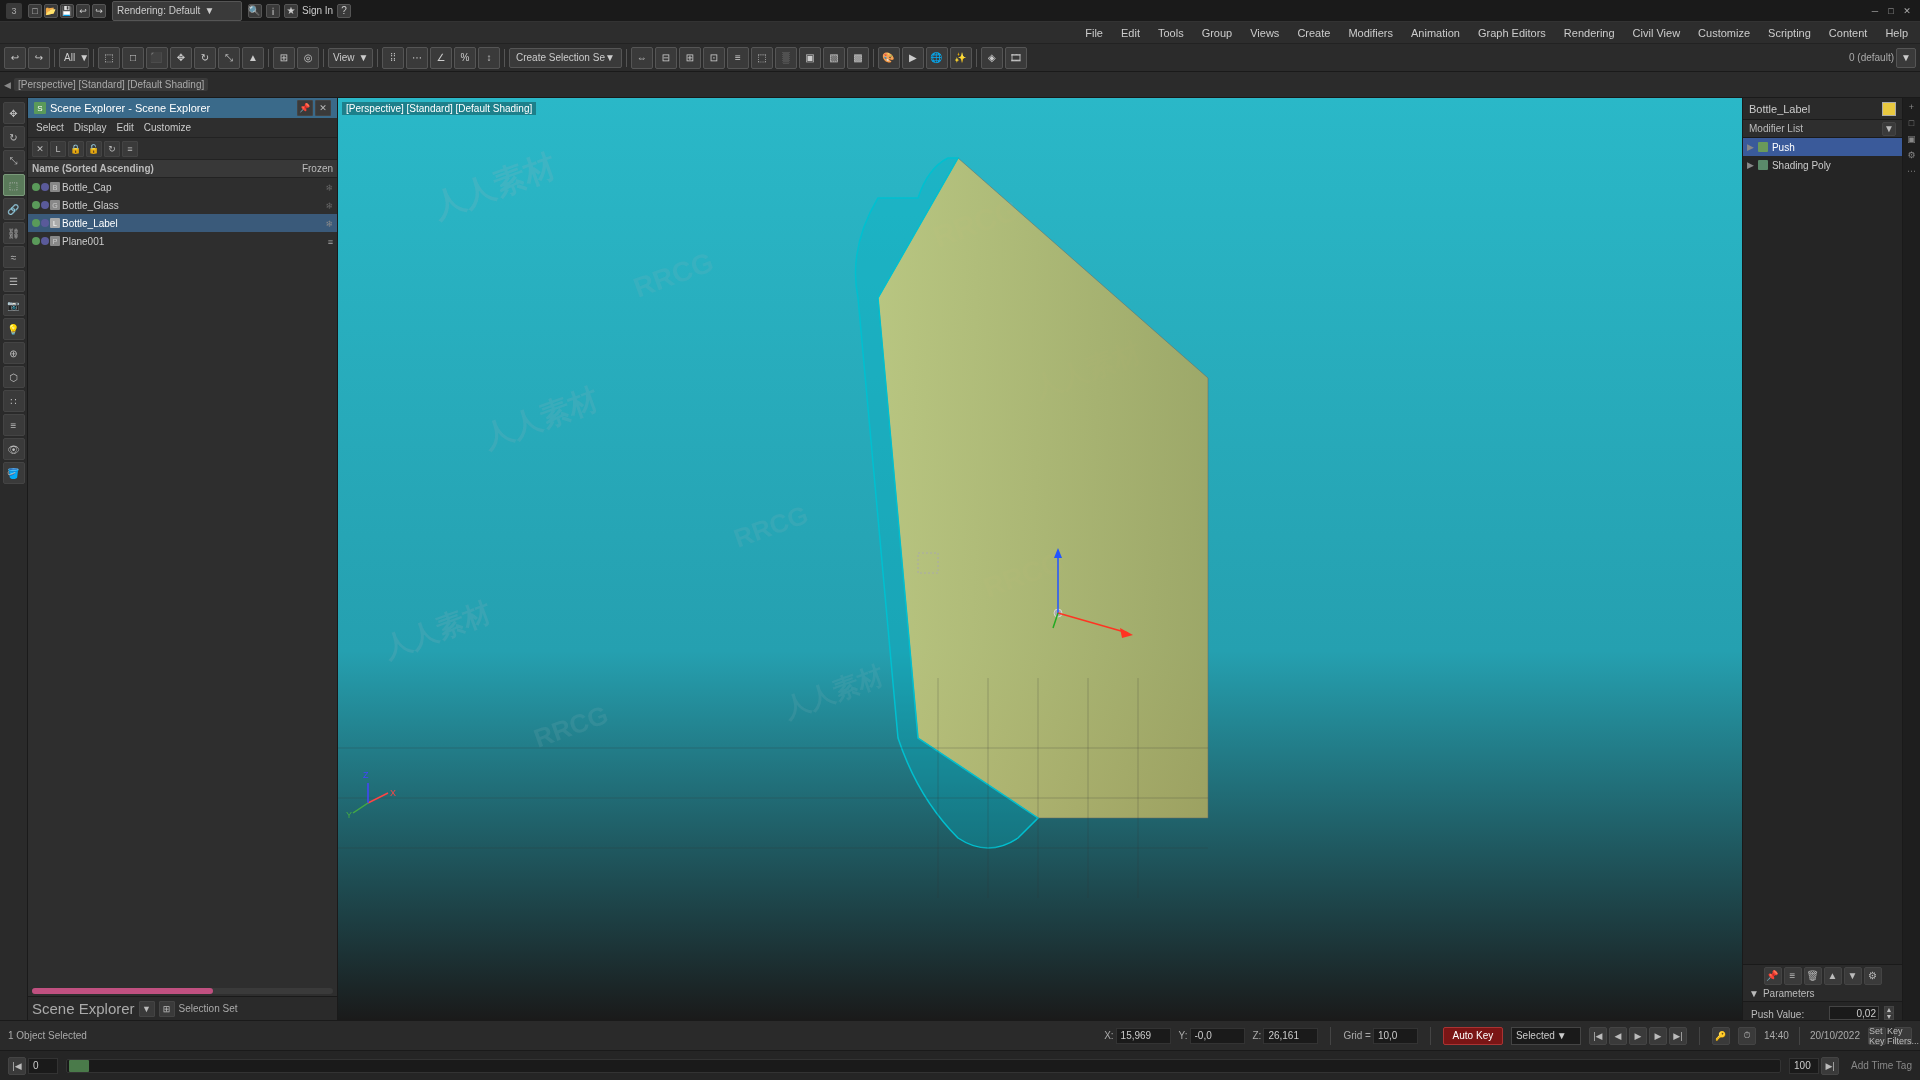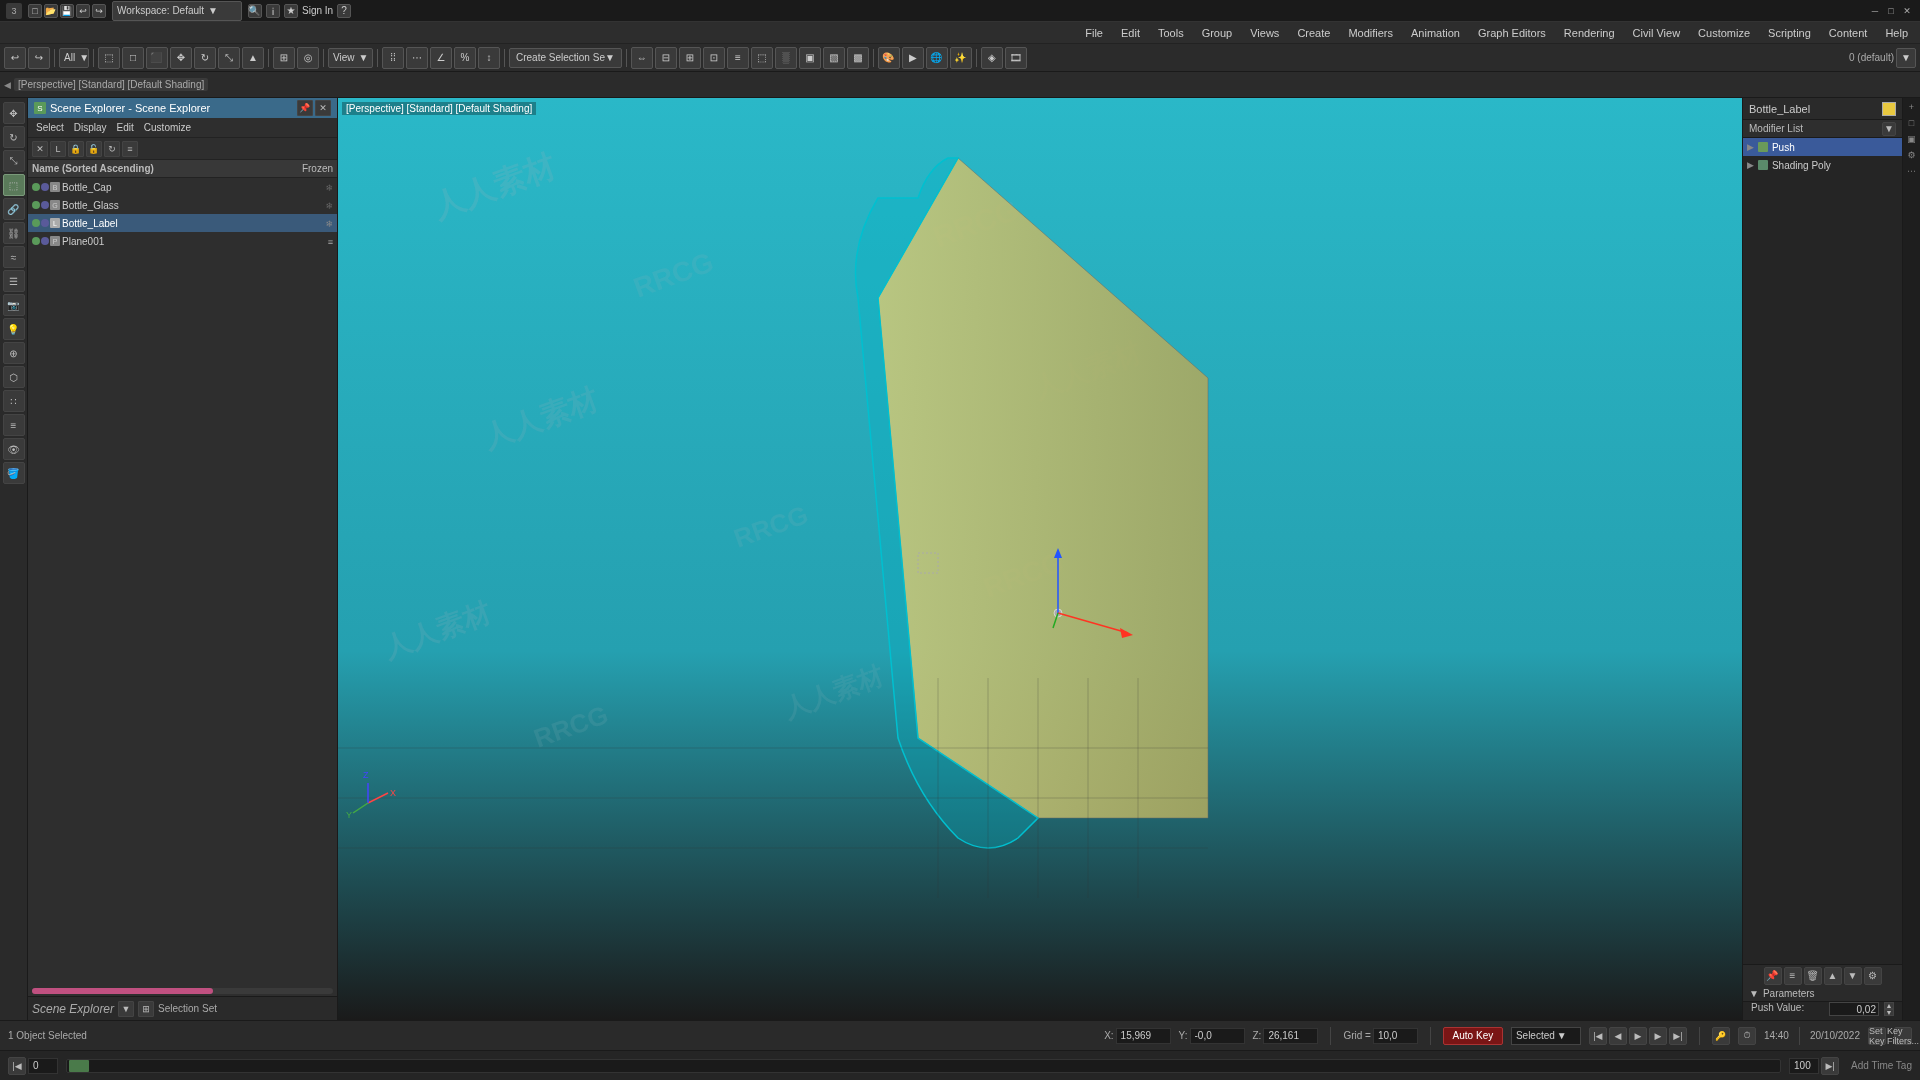--- a/index.html
+++ b/index.html
@@ -371,21 +371,21 @@
       align-items: center;
       padding: 0 6px;
       font-size: 10px;
       color: #bbb;
       border-bottom: 1px solid #1a1a1a;
       gap: 4px;
     }
     .param-row {
       height: 18px;
       display: flex;
-      align-items: flex-start;
+      align-items: flex-end;
       padding: 0 8px;
       font-size: 10px;
       color: #bbb;
       gap: 4px;
     }
     .param-label { flex: 1; }
     .param-value {
       width: 50px;
       height: 14px;
       background: #1a1a1a;
@@ -500,21 +500,21 @@
 <div id="titlebar">
   <div class="app-icon">3</div>
   <div style="display:flex;gap:2px;align-items:center;">
     <div class="tb-btn" style="width:14px;height:14px;font-size:9px;">□</div>
     <div class="tb-btn" style="width:14px;height:14px;font-size:9px;">📂</div>
     <div class="tb-btn" style="width:14px;height:14px;font-size:9px;">💾</div>
     <div class="tb-btn" style="width:14px;height:14px;font-size:9px;">↩</div>
     <div class="tb-btn" style="width:14px;height:14px;font-size:9px;">↪</div>
   </div>
   <div class="tb-dropdown" style="width:130px;">
-    <span>Workspace: Default</span>
+    <span>Rendering: Default</span>
     <span>▼</span>
   </div>
   <div style="display:flex;align-items:center;gap:4px;">
     <div class="tb-btn" style="width:14px;height:14px;">🔍</div>
     <div class="tb-btn" style="width:14px;height:14px;">ℹ</div>
     <div class="tb-btn" style="width:14px;height:14px;">★</div>
     <div style="font-size:10px;color:#ccc;">Sign In</div>
     <div class="tb-btn" style="width:14px;height:14px;">?</div>
   </div>
   <div class="win-controls">
@@ -710,21 +710,21 @@
         <div class="row-frozen">
           <span style="font-size:9px;color:#aaa;">≡</span>
         </div>
       </div>
     </div>
 
     <div id="se-scrollbar">
       <div id="se-scrollbar-thumb"></div>
     </div>
     <div id="se-footer">
-      <span style="font-size:12px;color:#aaa;font-style:italic;">Scene Explorer</span>
+      <span style="font-size:15px;color:#aaa;">Scene Explorer</span>
       <div class="se-tb-btn">▼</div>
       <div class="se-tb-btn">⊞</div>
       <span style="font-size:10px;color:#aaa;">Selection Set</span>
     </div>
   </div>
 
   <div id="viewport">
     <div id="vp-bg">
 
       <svg width="100%" height="100%" style="position:absolute;top:0;left:0;">

